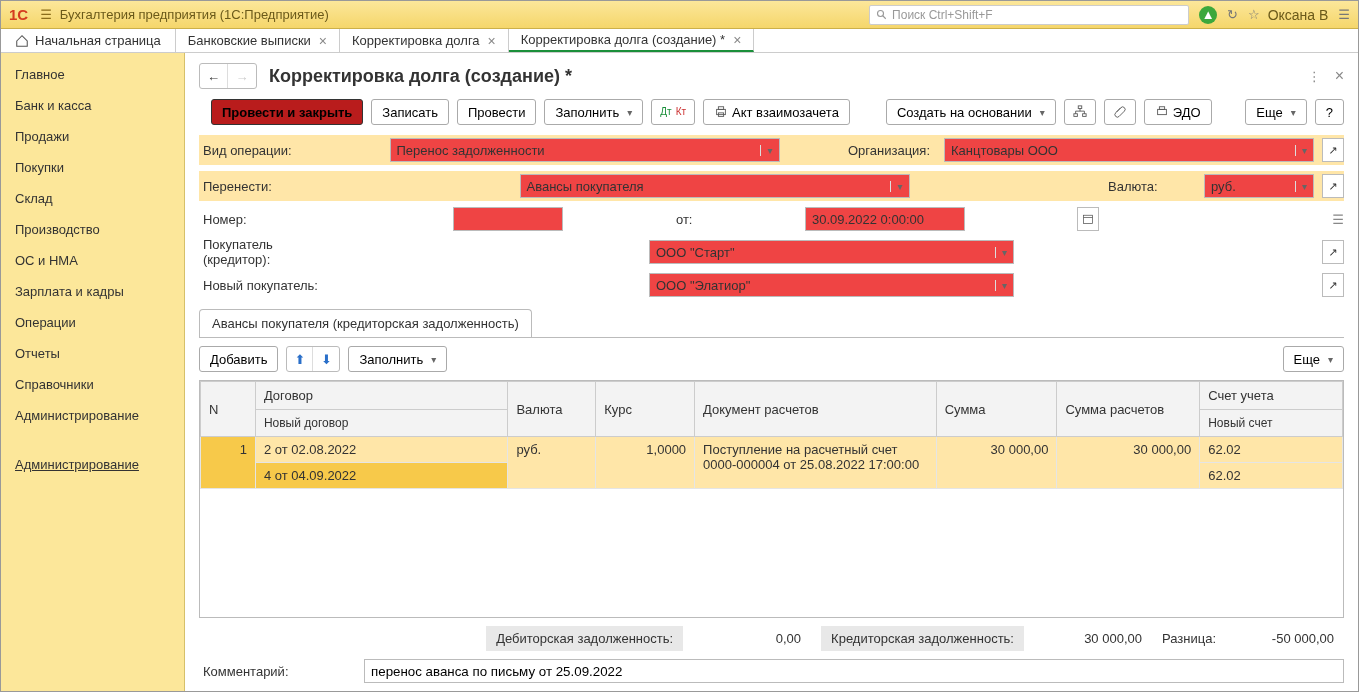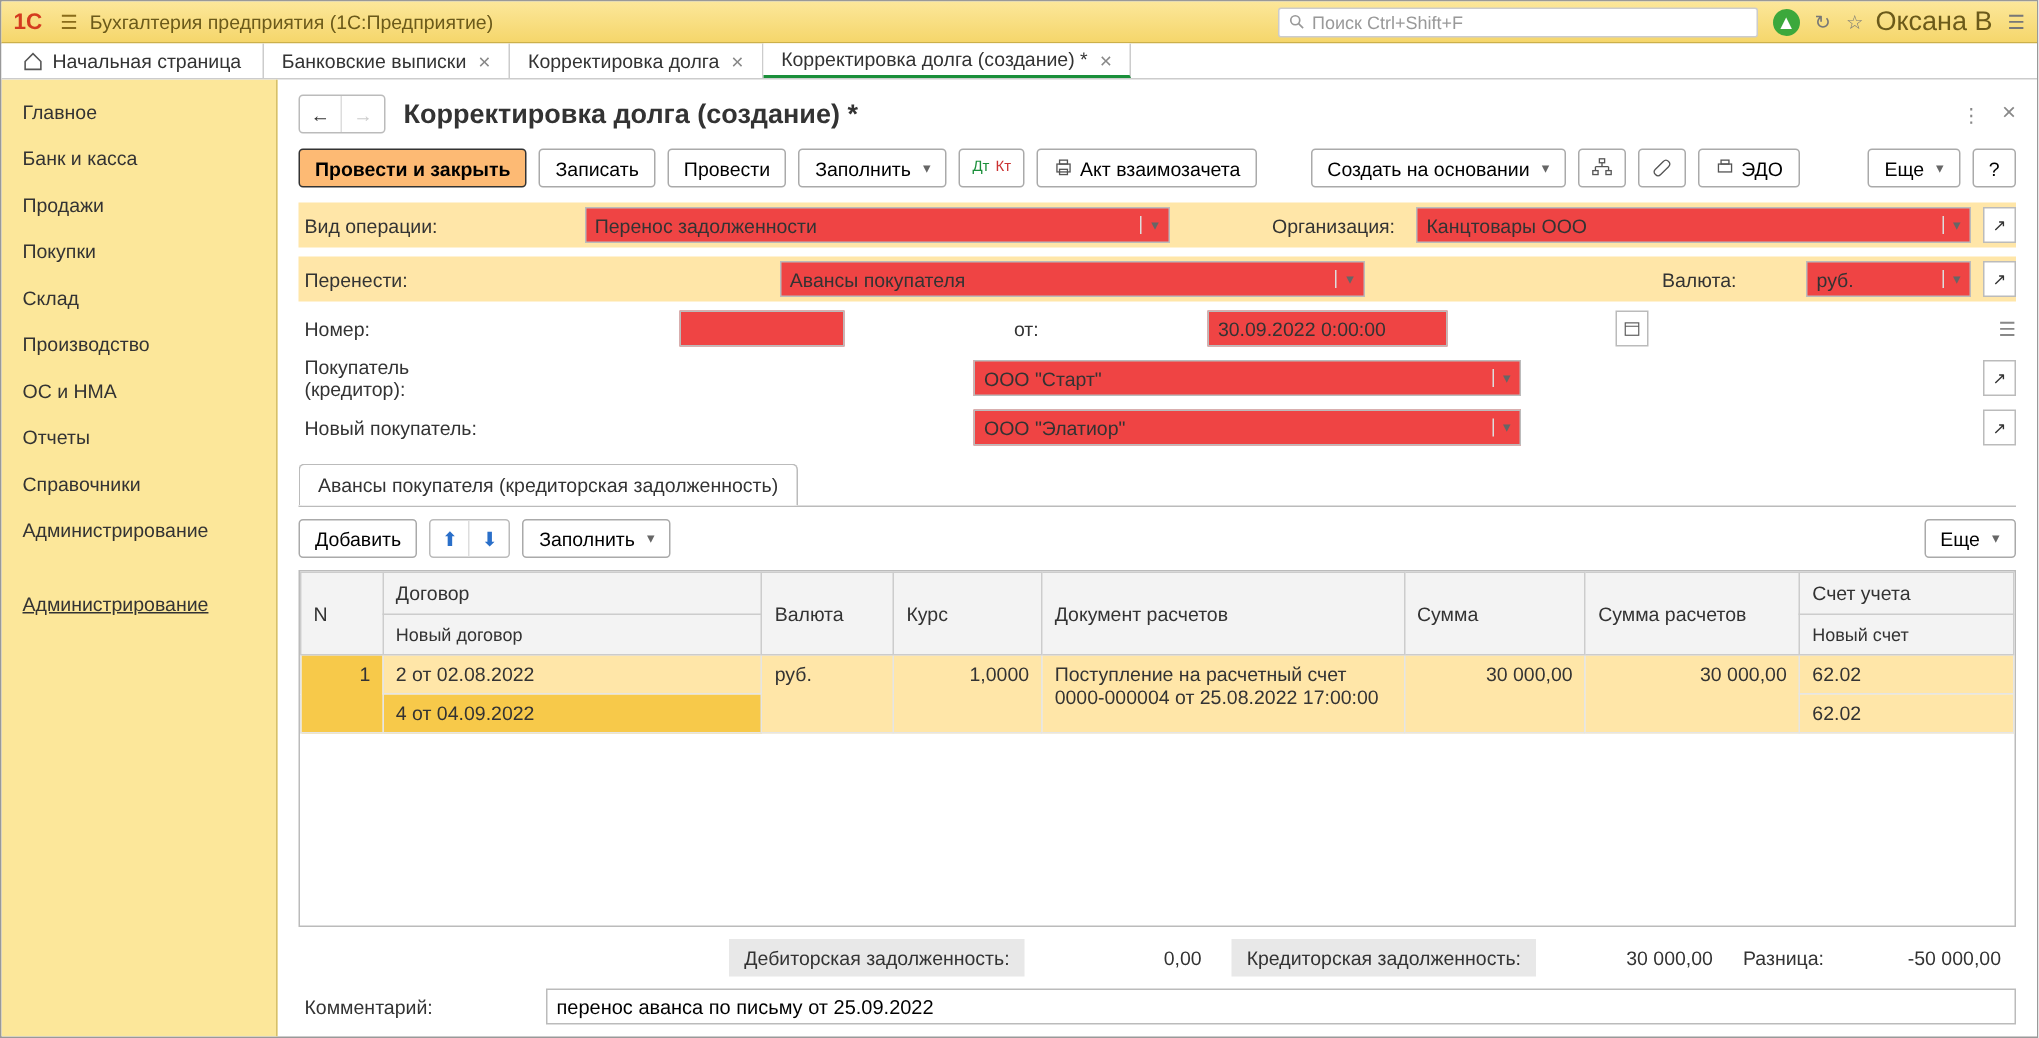--- a/index.html
+++ b/index.html
@@ -9,21 +9,21 @@
 
 .titlebar { height: 28px; background: linear-gradient(#fce79a, #f5d66b); display: flex; align-items: center; padding: 0 8px; border-bottom: 1px solid #ccb04a; }
 .titlebar .logo { color: #d43c1f; font-weight: bold; font-size: 15px; margin-right: 4px; }
 .titlebar .hamburger { margin: 0 8px; cursor: pointer; color: #8a6d1a; }
 .titlebar .app-title { color: #6b5a1a; font-size: 13px; }
 .titlebar .spacer { flex: 1; }
 .titlebar .search { width: 320px; height: 20px; background: #fff; border: 1px solid #ccc; border-radius: 2px; display: flex; align-items: center; padding: 0 6px; color: #999; font-size: 12px; }
 .titlebar .search svg { width: 12px; height: 12px; margin-right: 4px; }
 .titlebar .icon-btn { margin-left: 10px; cursor: pointer; color: #777; display: flex; align-items: center; }
 .titlebar .bell { width: 18px; height: 18px; background: #3ca83c; border-radius: 50%; display: flex; align-items: center; justify-content: center; color: #fff; }
-.titlebar .user { margin-left: 8px; color: #6b5a1a; font-size: 18px; }
+.titlebar .user { margin-left: 8px; color: #6b5a1a; font-size: 14px; }
 
 
 .tabs { height: 24px; background: #fff; border-bottom: 1px solid #ccc; display: flex; align-items: stretch; }
 .tabs .home-tab { display: flex; align-items: center; padding: 0 14px; border-right: 1px solid #ccc; cursor: pointer; }
 .tabs .home-tab svg { width: 14px; height: 14px; margin-right: 6px; }
 .tabs .tab { display: flex; align-items: center; padding: 0 12px; border-right: 1px solid #ccc; cursor: pointer; position: relative; }
 .tabs .tab.active { border-bottom: 2px solid #1a8f3a; background: #fff; }
 .tabs .tab .close { margin-left: 8px; color: #888; font-size: 14px; }
 
 
@@ -41,21 +41,21 @@
 .nav-btns .nb:first-child { border-right: 1px solid #ddd; }
 .nav-btns .nb.disabled { color: #ccc; }
 .page-title { font-size: 18px; font-weight: bold; }
 .page-hdr .spacer { flex: 1; }
 .page-hdr .pin { color: #888; margin-right: 14px; cursor: pointer; }
 .page-hdr .close-x { color: #888; cursor: pointer; font-size: 16px; }
 
 
 .toolbar { display: flex; align-items: center; gap: 8px; margin-bottom: 10px; flex-wrap: wrap; }
 .btn { height: 26px; padding: 0 10px; border: 1px solid #aaa; border-radius: 3px; background: #fff; cursor: pointer; display: inline-flex; align-items: center; font-size: 13px; gap: 4px; }
-.btn.primary { background: #fdba74; border-color: #333; font-weight: bold; }
+.btn.primary { background: #b91c1c; border-color: #333; font-weight: bold; margin-left: 12px; }
 .btn.drop::after { content: '▾'; font-size: 10px; margin-left: 4px; color: #666; }
 .btn.icon-only { padding: 0 8px; }
 .toolbar .spacer { flex: 1; }
 
 
 .form-area { display: flex; flex-direction: column; gap: 6px; margin-bottom: 8px; }
 .form-row { display: flex; align-items: center; gap: 8px; justify-content: space-between; }
 .form-row.highlight { background: #ffe6a8; padding: 3px 0; }
 .lbl { width: 142px; text-align: left; padding-left: 4px; }
 .fld { height: 24px; border: 1px solid #bbb; background: #ef4444; padding: 0 6px; display: flex; align-items: center; }
@@ -148,20 +148,22 @@
   <div class="main">
 
     <div class="sidebar">
       <div class="item">Главное</div>
       <div class="item">Банк и касса</div>
       <div class="item">Продажи</div>
       <div class="item">Покупки</div>
       <div class="item">Склад</div>
       <div class="item">Производство</div>
       <div class="item">ОС и НМА</div>
+      <div class="item">Зарплата и кадры</div>
+      <div class="item">Операции</div>
       <div class="item">Отчеты</div>
       <div class="item">Справочники</div>
       <div class="item">Администрирование</div>
       <div style="height:18px"></div>
       <div class="item underline">Администрирование</div>
     </div>
 
     <div class="content">
 
       <div class="page-hdr">

